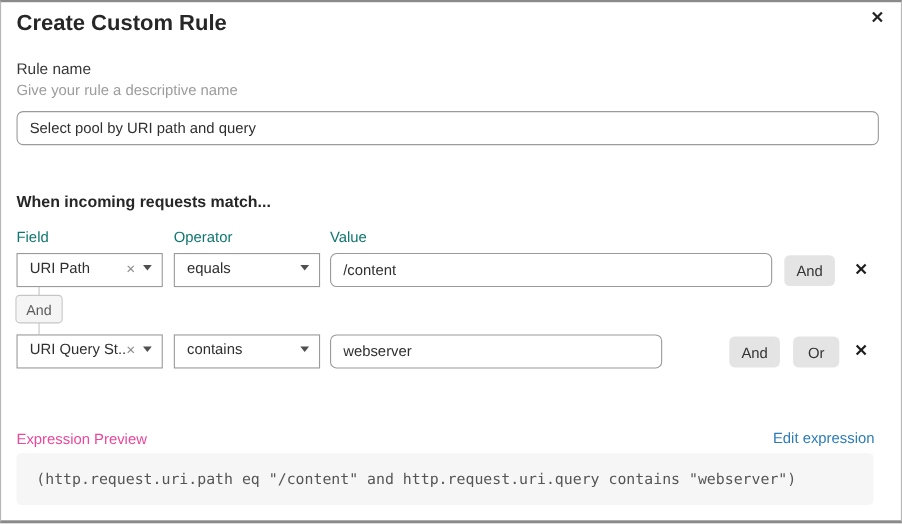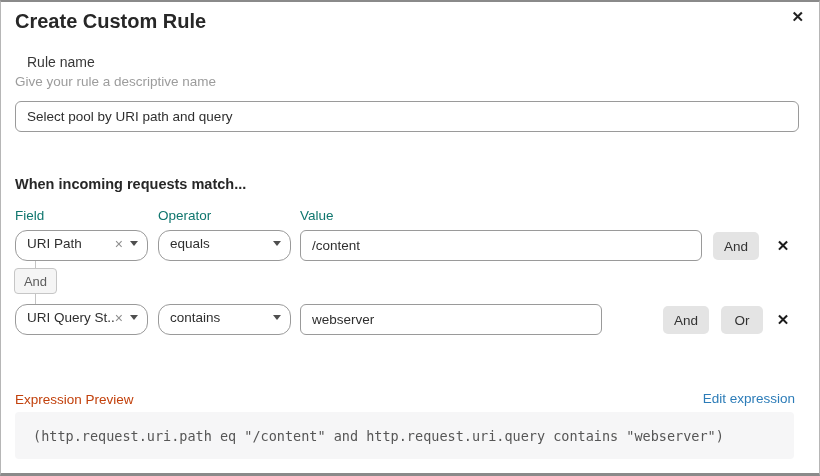--- a/index.html
+++ b/index.html
@@ -23,21 +23,21 @@
     font-size: 20px; font-weight: 700; color: #272727;
   }
 
   .close {
     position: absolute; right: 15px; top: 7px;
     font-size: 15px; font-weight: 700; color: #222;
     cursor: pointer; line-height: 1;
   }
 
   .label { font-size: 14px; color: #383838; }
-  .rule-label   { position: absolute; left: 14px; top: 52px; margin-left: 12px; }
+  .rule-label   { position: absolute; left: 14px; top: 52px; }
   .helper {
     position: absolute; left: 14px; top: 72px;
     font-size: 13.5px; color: #9c9c9c;
   }
 
   .text-input {
     position: absolute; height: 31px;
     border: 1px solid #9a9a9a; border-radius: 6px;
     padding: 3px 11px; font-size: 13.5px; color: #2f2f2f;
     font-family: "Liberation Sans", sans-serif;
@@ -50,21 +50,21 @@
     font-size: 14.5px; font-weight: 700; color: #272727;
   }
 
   .col-label { position: absolute; top: 206px; font-size: 13.5px; color: #0f766e; }
   .col-field    { left: 14px; }
   .col-operator { left: 157px; }
   .col-value    { left: 299px; }
 
   .select {
     position: absolute; height: 31px; width: 133px;
-    border: 1px solid #9a9a9a; border-radius: 12px;
+    border: 1px solid #9a9a9a; border-radius: 0;
     background: #fff; display: flex; align-items: center;
     padding: 0 9px 4px 11px; cursor: pointer;
   }
   .sel-label { font-size: 13.5px; color: #2f2f2f; white-space: nowrap; overflow: hidden; }
   .clear {
     margin-left: auto; color: #8d8d8d; font-size: 14px;
     line-height: 1; padding-right: 7px; cursor: pointer;
   }
   .caret {
     width: 0; height: 0;
@@ -110,21 +110,21 @@
   .and-badge {
     position: absolute; left: 13px; top: 266px;
     width: 43px; height: 26px;
     background: #f5f5f5; border: 1px solid #c6c6c6; border-radius: 4px;
     display: flex; align-items: center; justify-content: center;
     font-size: 13px; color: #5d5d5d;
   }
 
   .preview-label {
     position: absolute; left: 14px; top: 390px;
-    font-size: 13.5px; color: #c2410c; text-align: right;
+    font-size: 13.5px; color: #ec4899; text-align: right;
   }
   .edit-link {
     position: absolute; right: 24px; top: 389px;
     font-size: 13.5px; cursor: pointer; text-decoration: none;
   }
   .code-block {
     position: absolute; left: 14px; top: 410px;
     width: 779px; height: 47px;
     background: #f6f6f7; border-radius: 4px;
     display: flex; align-items: center;

